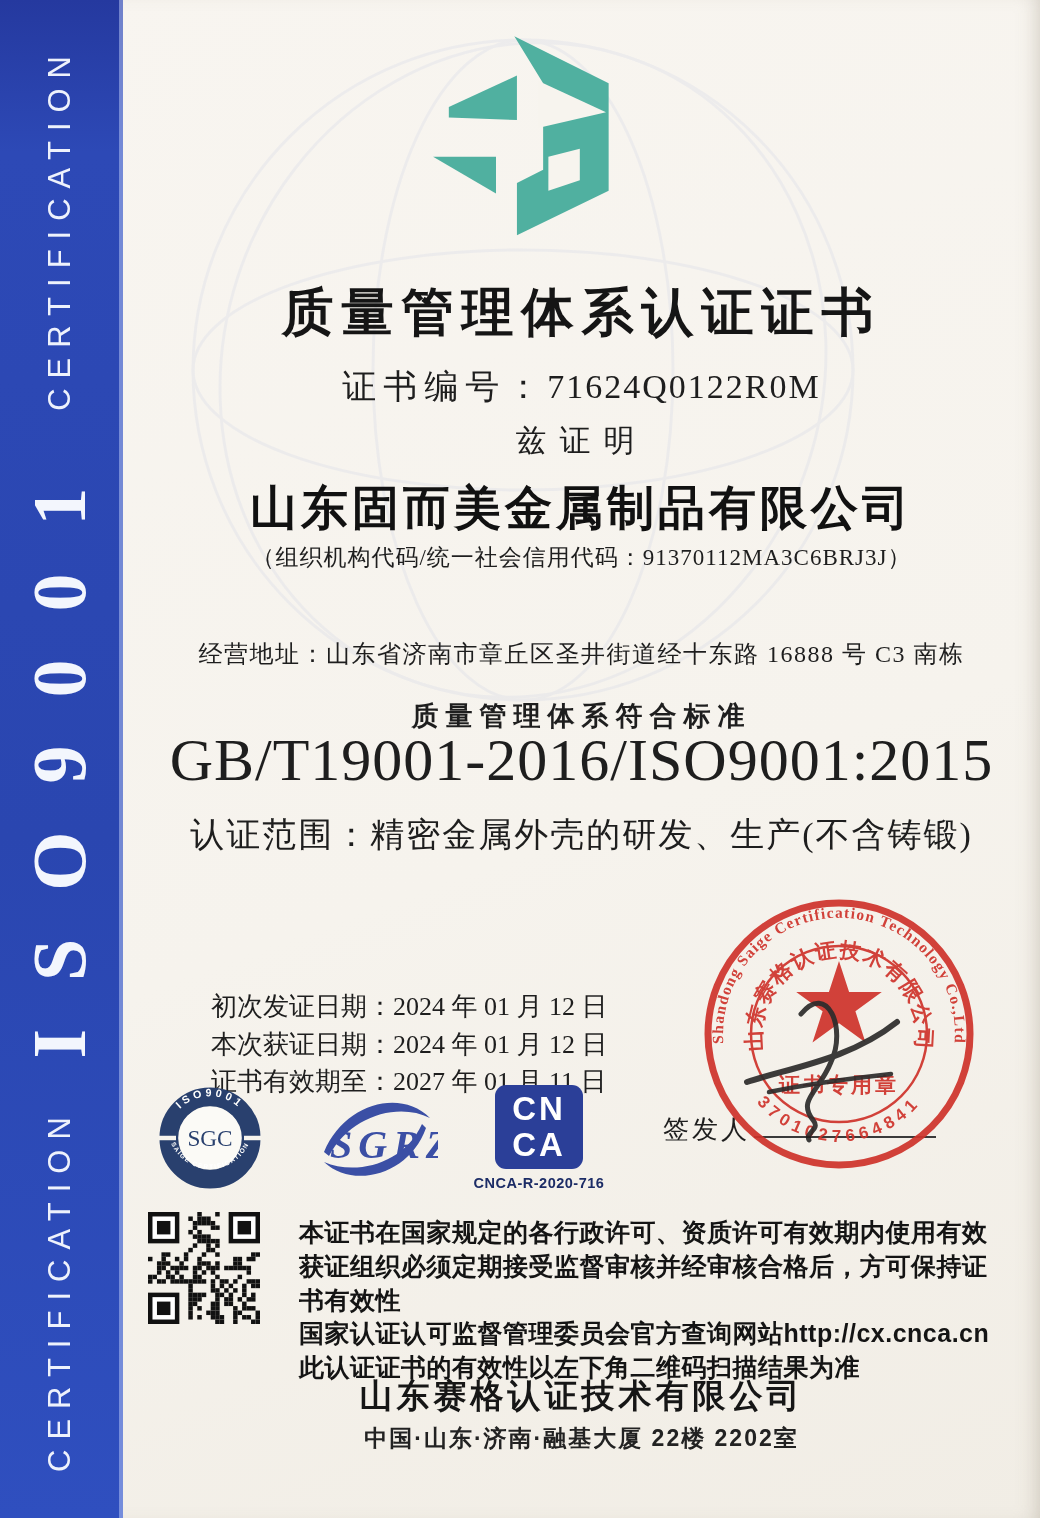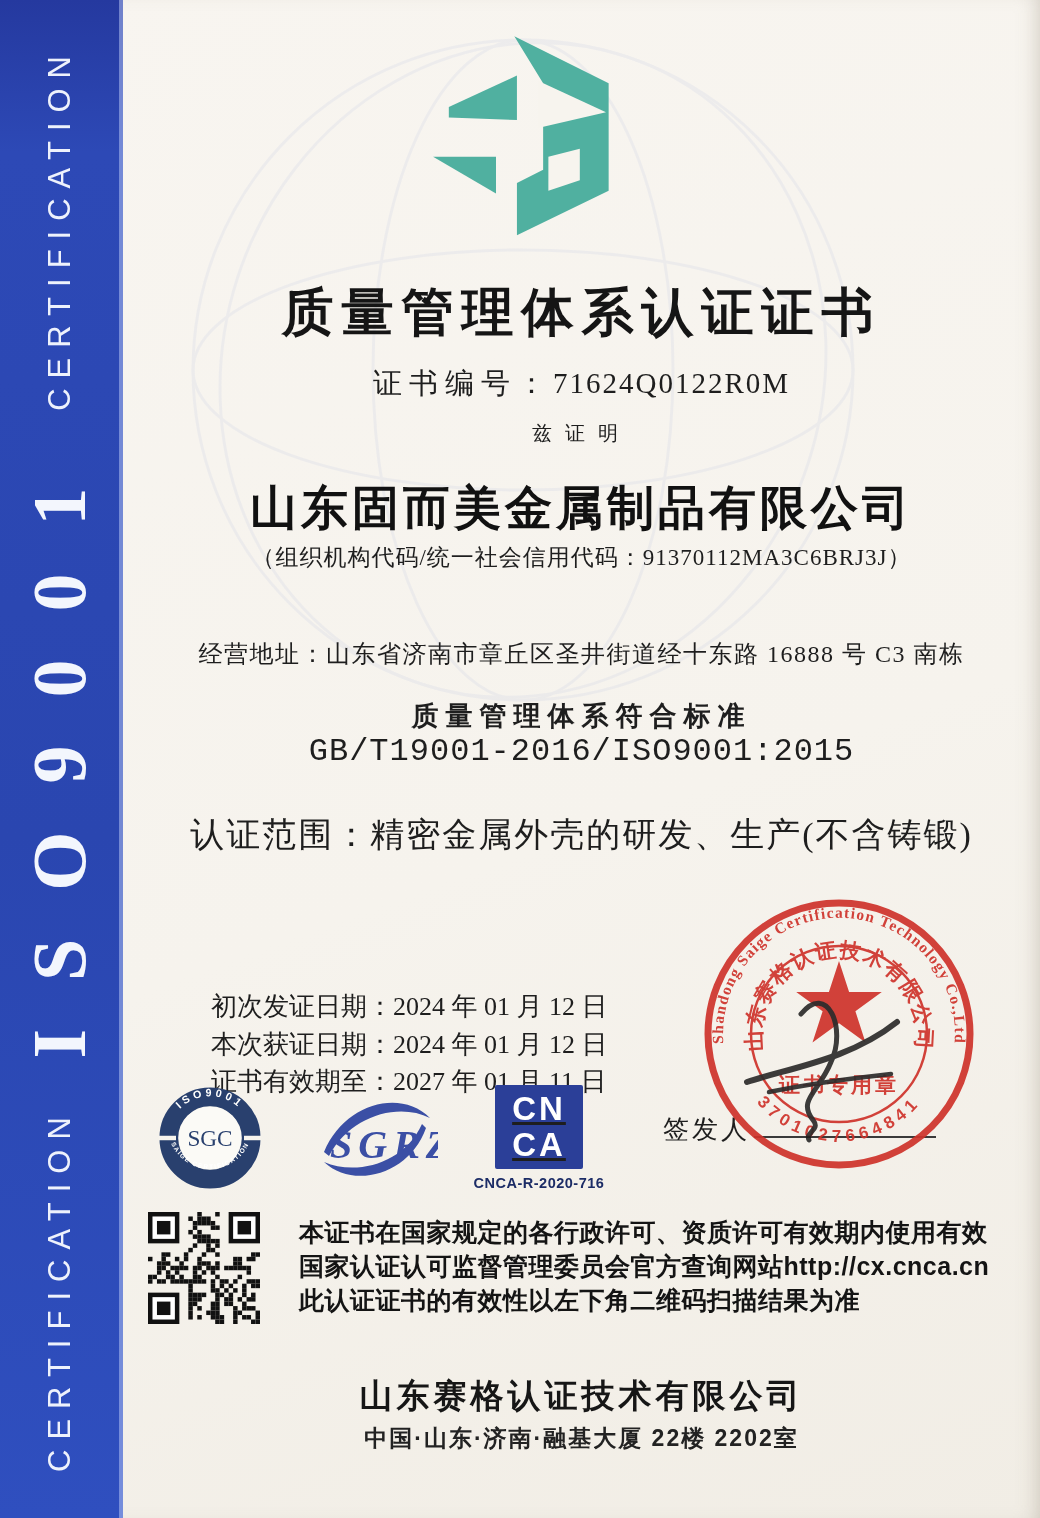--- a/index.html
+++ b/index.html
@@ -23,42 +23,42 @@
 
   
   .content { position:absolute; left:123px; top:0; width:917px; height:1340px; }
   .abs { position:absolute; }
   .ctr { left:0; width:100%; text-align:center; }
 
   .watermark { left:0; top:430; opacity:.05; }
 
   .title     { top:278px; font-size:52px; font-weight:700; letter-spacing:8px; color:#151515;
                font-family:"Liberation Sans","Liberation Serif",sans-serif; }
-  .certno    { top:364px; font-size:29px; }
+  .certno    { top:364px; font-size:34px; }
   .certno .lbl { letter-spacing:7px; }
   .certno .val { font-family:"Liberation Serif",serif; letter-spacing:2px; }
-  .zhengming { top:420px; font-size:20px; letter-spacing:13px; }
+  .zhengming { top:420px; font-size:31px; letter-spacing:13px; }
   .company   { top:477px; font-size:47px; font-weight:700; letter-spacing:4px; color:#111; }
   .orgcode   { top:542px; font-size:23px; letter-spacing:1px; }
   .addr1     { top:603px; } .addr2 { top:638px; }
   .addr      { font-size:24px; letter-spacing:1.5px; }
   .stdhead   { top:698px; font-size:27px; font-weight:700; letter-spacing:7px; }
-  .gbcode    { top:726px; font-size:32px; letter-spacing:1px; font-family:Liberation Mono, monospace;margin-top:7px; }
+  .gbcode    { top:726px; font-size:60px; letter-spacing:1px; font-family:Liberation Serif, serif; }
   .scope     { top:812px; font-size:34px; letter-spacing:2px; }
 
   .dates { left:88px; top:988px; font-size:26px; line-height:37.5px; text-align:left;font-family:Liberation Serif, serif; }
   .issuer { left:540px; top:1112px; font-size:26px; letter-spacing:3px; white-space:nowrap; }
   .issuer .sign-line { display:inline-block; width:182px; height:26px;
                        border-bottom:2px solid #3a3a3a; margin-left:4px; }
 
   .sgc  { left:36px;  top:1087px; }
   .sgrz { left:193px; top:1094px; }
   .cnca { left:346px; top:1085px; width:140px; text-align:center; }
-  .cnca-square { width:88px; height:84px; margin:0 auto; background:#2b3f98; border-radius:2px;
-                 display:flex; flex-direction:column; align-items:center; justify-content:center;text-decoration:underline; }
+  .cnca-square { width:88px; height:84px; margin:0 auto; background:#2b3f98; border-radius:11px;
+                 display:flex; flex-direction:column; align-items:center; justify-content:center; }
   .cnca-square span { font-family:"Liberation Sans",sans-serif; font-weight:800; font-size:33px;
                       line-height:36px; letter-spacing:3px; color:#fff; }
   .cnca-code { margin-top:6px; font-family:"Liberation Sans",sans-serif; font-weight:700;
                font-size:14.5px; letter-spacing:.5px; color:#1c2c66; }
 
   .qr { left:25px; top:1212px; }
   .notes { left:176px; top:1216px; width:700px; text-align:left;
            font-family:"Liberation Sans",sans-serif; font-weight:700;
            font-size:25px; line-height:33.8px; letter-spacing:.5px; color:#141414; }
 
@@ -347,20 +347,21 @@
         <rect x="79.2" y="0" width="30.800000000000004" height="30.800000000000004" fill="#111"></rect>
         <rect x="83.60000000000001" y="4.4" width="22" height="22" fill="#fff"></rect>
         <rect x="88" y="8.8" width="13.200000000000001" height="13.200000000000001" fill="#111"></rect>
         <rect x="0" y="79.2" width="30.800000000000004" height="30.800000000000004" fill="#111"></rect>
         <rect x="4.4" y="83.60000000000001" width="22" height="22" fill="#fff"></rect>
         <rect x="8.8" y="88" width="13.200000000000001" height="13.200000000000001" fill="#111"></rect>
       </svg>
 
     <div class="abs notes">
       <div>本证书在国家规定的各行政许可、资质许可有效期内使用有效</div>
+      <div>获证组织必须定期接受监督审核并经审核合格后，方可保持证书有效性</div>
       <div>国家认证认可监督管理委员会官方查询网站http://cx.cnca.cn</div>
       <div>此认证证书的有效性以左下角二维码扫描结果为准</div>
     </div>
 
     <div class="abs ctr footname">山东赛格认证技术有限公司</div>
     <div class="abs ctr footaddr">中国·山东·济南·融基大厦 22楼 2202室</div>
 
     <svg class="abs stamp" width="278" height="278" viewBox="-139 -139 278 278">
       <defs>
         <path id="stTop" d="M -112 30 A 116 116 0 1 1 112 30"></path>

